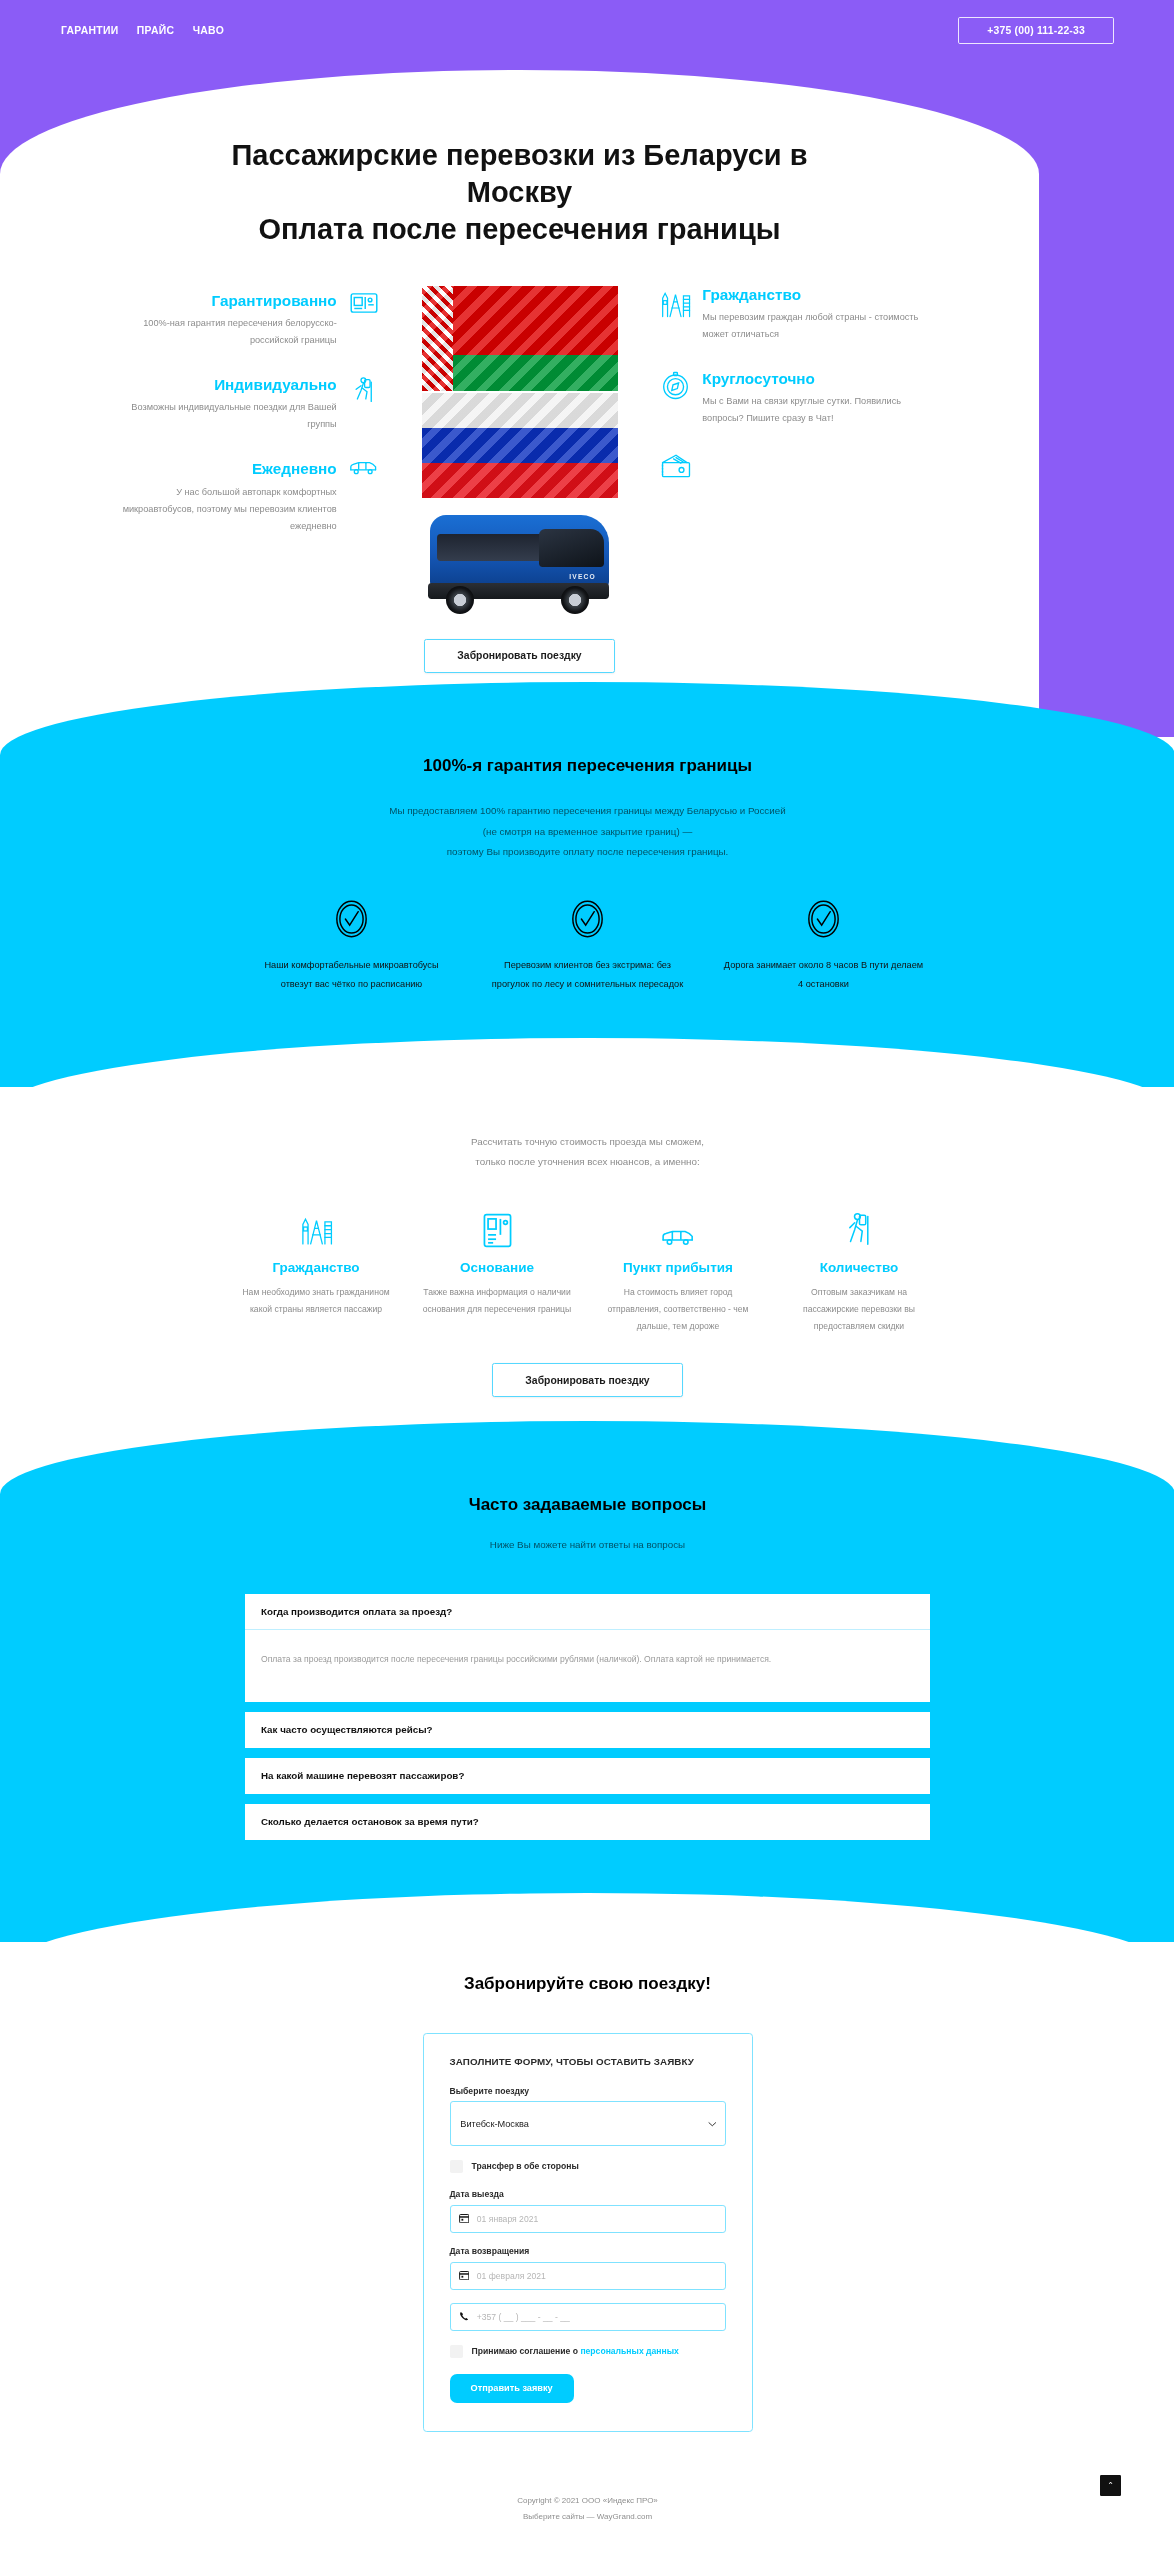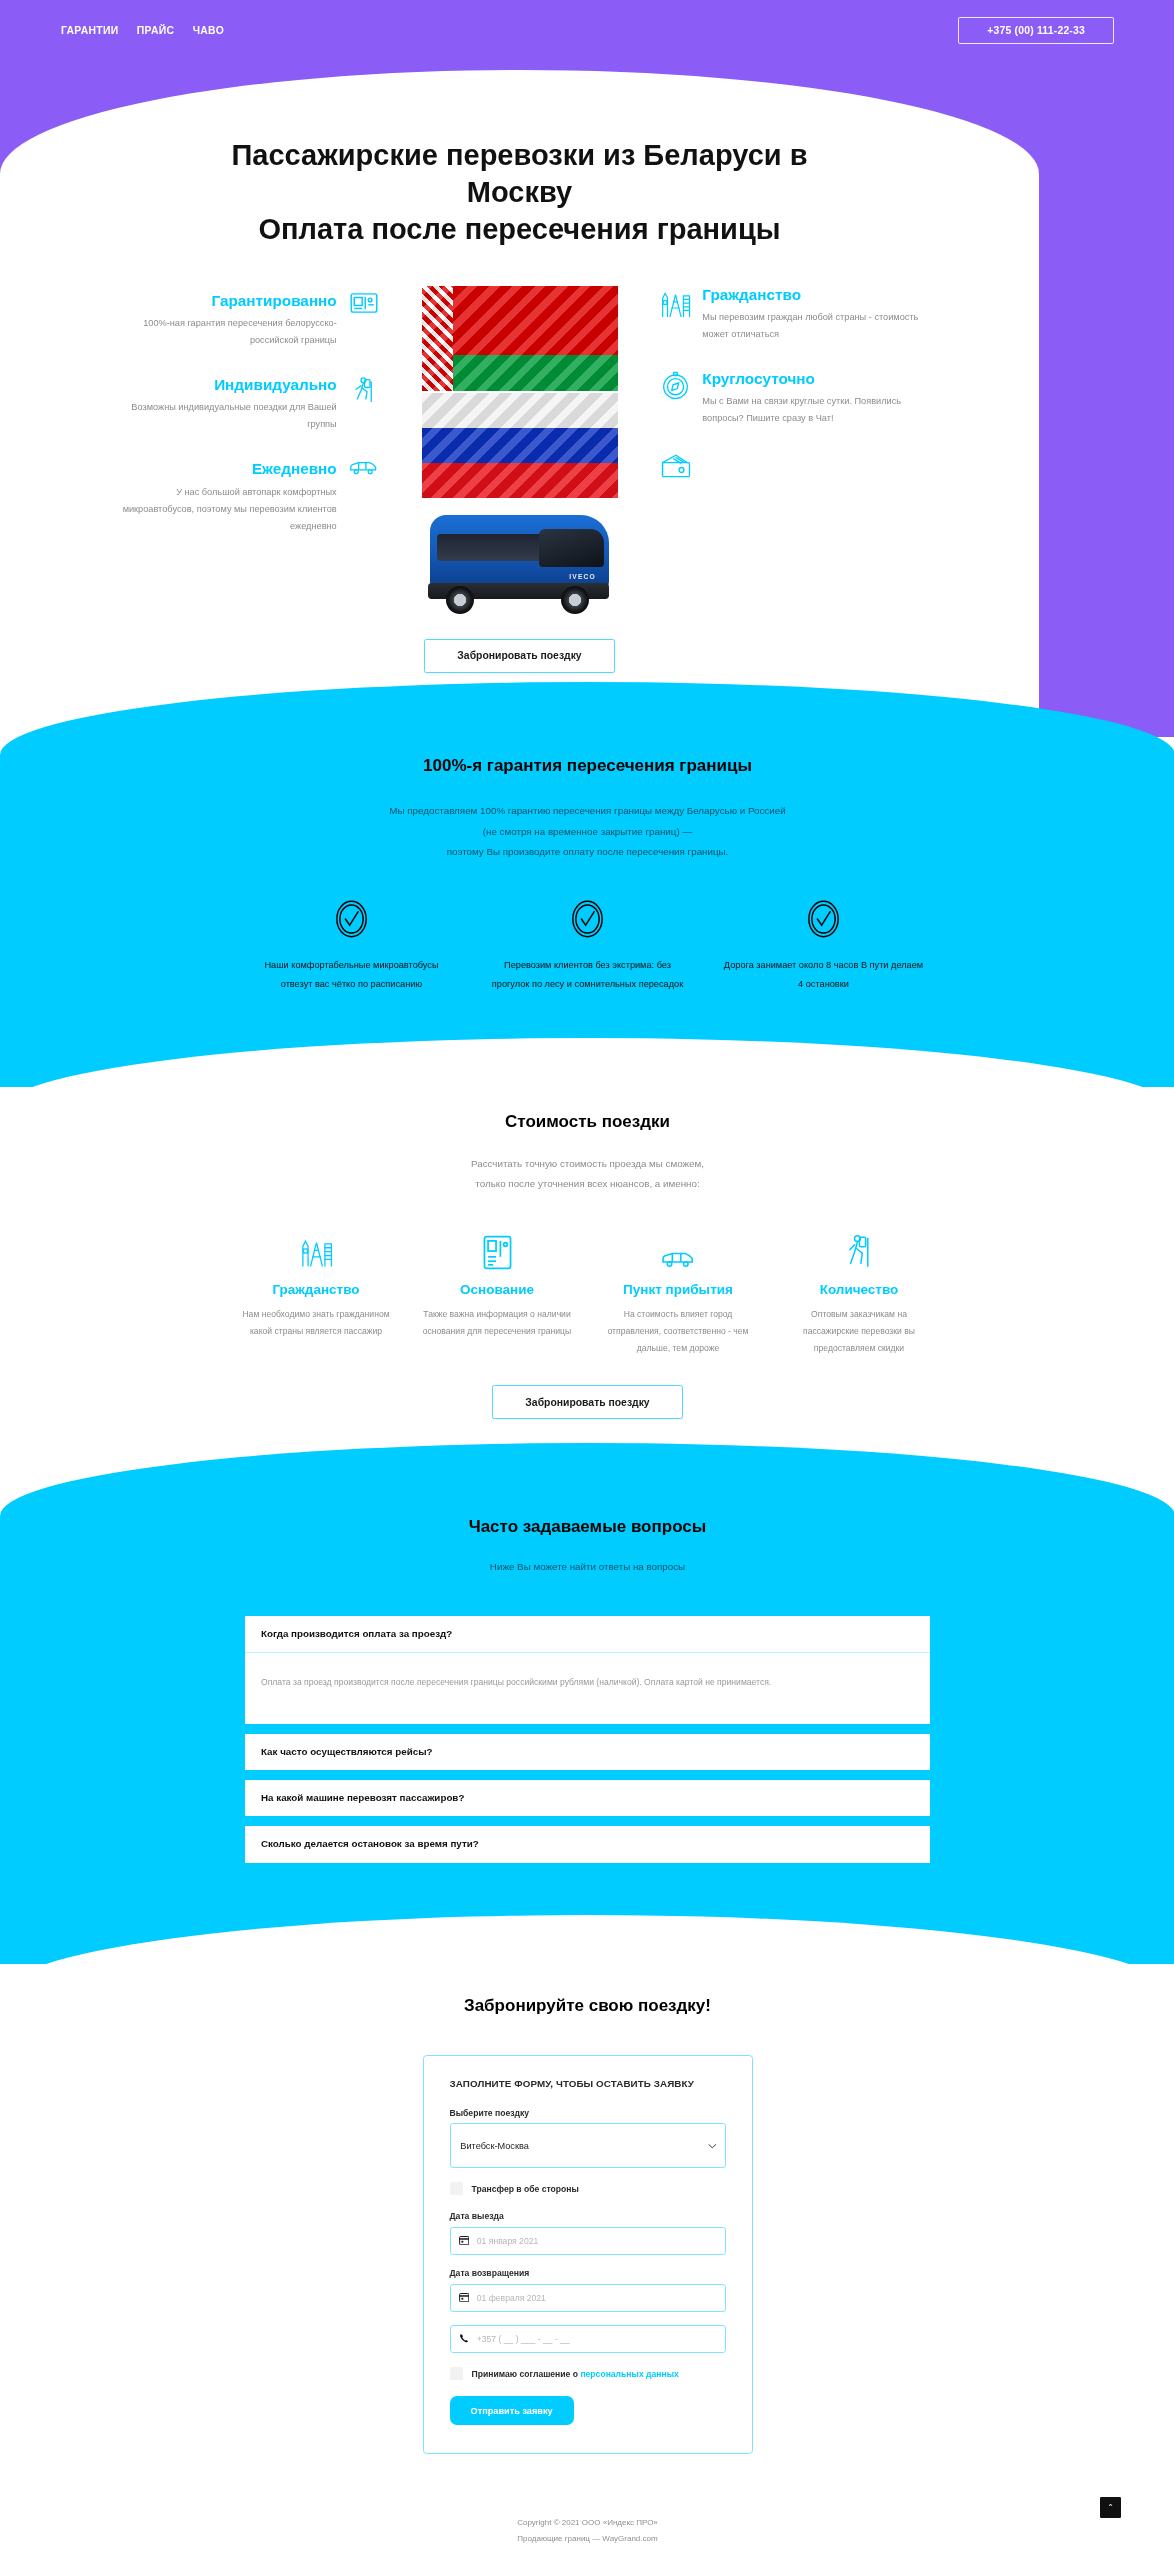--- a/index.html
+++ b/index.html
@@ -427,21 +427,20 @@
           <ellipse cx="27" cy="31" rx="19" ry="23"></ellipse>
           <path d="M17 31 L24 41 L38 19"></path>
         </svg>
       </div>
       <div class="trio-p">Дорога занимает около 8 часов В пути делаем 4 остановки</div>
     </div>
   </div>
 </section>
 
 <section class="sec-price">
-  <h2 class="sec-title">Стоимость поездки</h2>
   <div class="sec-sub-2">
     <div>Рассчитать точную стоимость проезда мы сможем,</div>
     <div>только после уточнения всех нюансов, а именно:</div>
   </div>
 
   <div class="quad">
 
     <div class="quad-item">
       <div class="quad-ico">
         <svg width="35" height="38" viewBox="0 0 54 54" fill="none" stroke="#00ccff" stroke-width="2" stroke-linecap="round">
@@ -607,16 +606,16 @@
         <span>Принимаю соглашение о </span><a>персональных данных</a>
       </div>
     </div>
 
     <button class="submit-btn">Отправить заявку</button>
   </div>
 </section>
 
 <footer class="footer">
   <p>Copyright © 2021 ООО «Индекс ПРО»</p>
-  <p>Продающие границ — WayGrand.com</p>
+  <p>Выберите сайты — WayGrand.com</p>
   <div class="to-top">⌃</div>
 </footer>
 
 
 </body></html>

